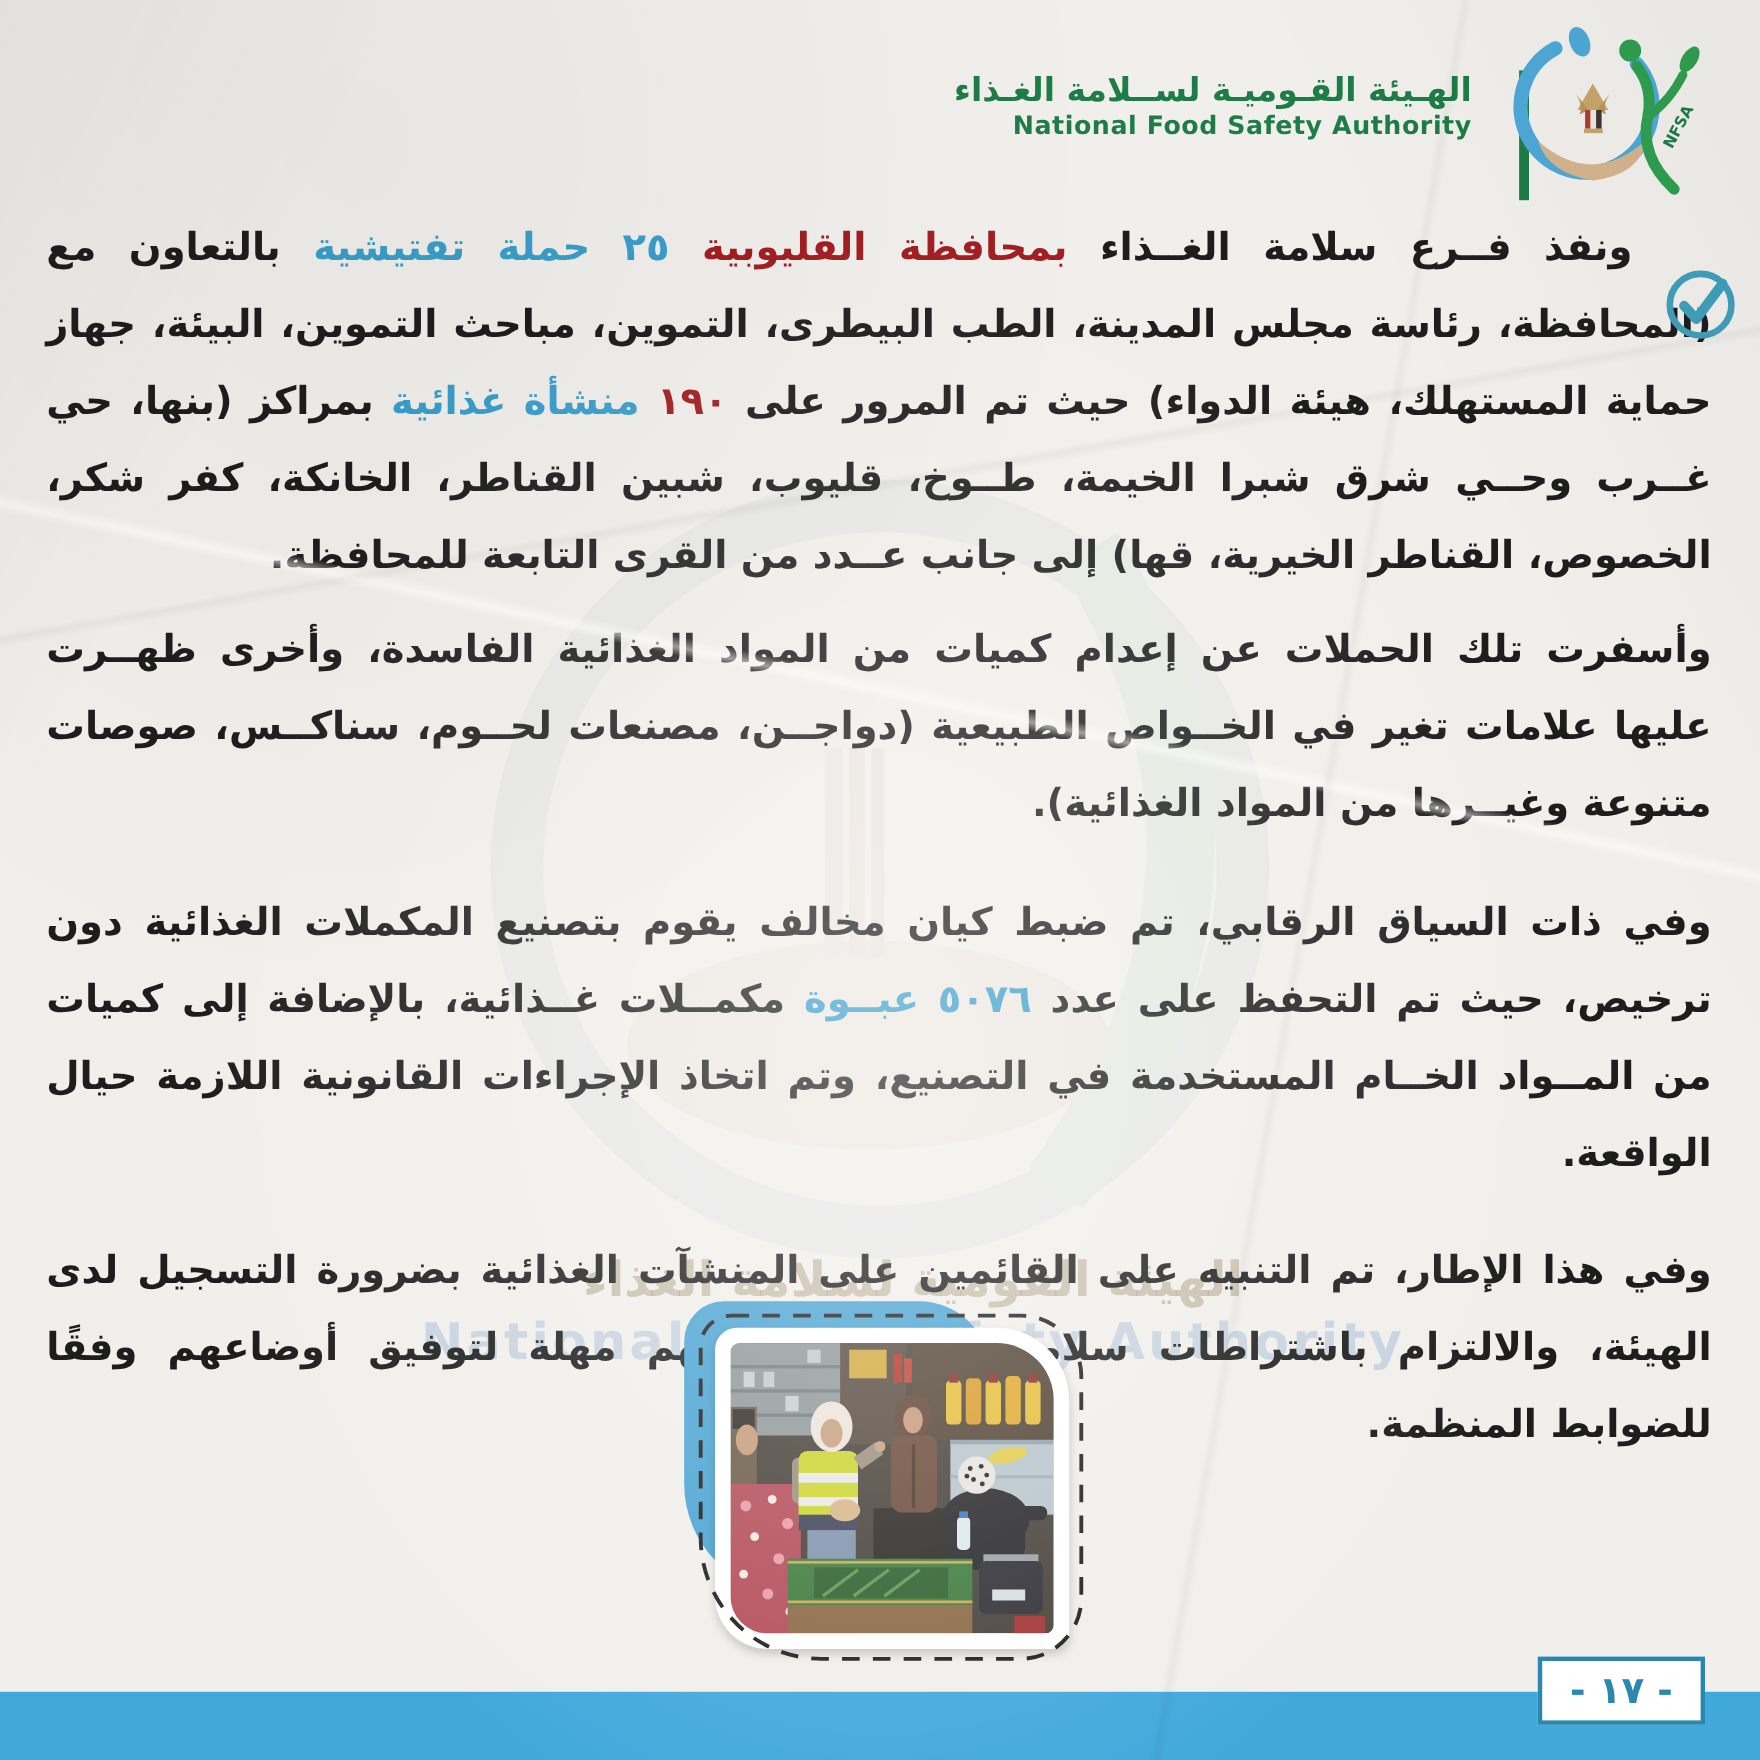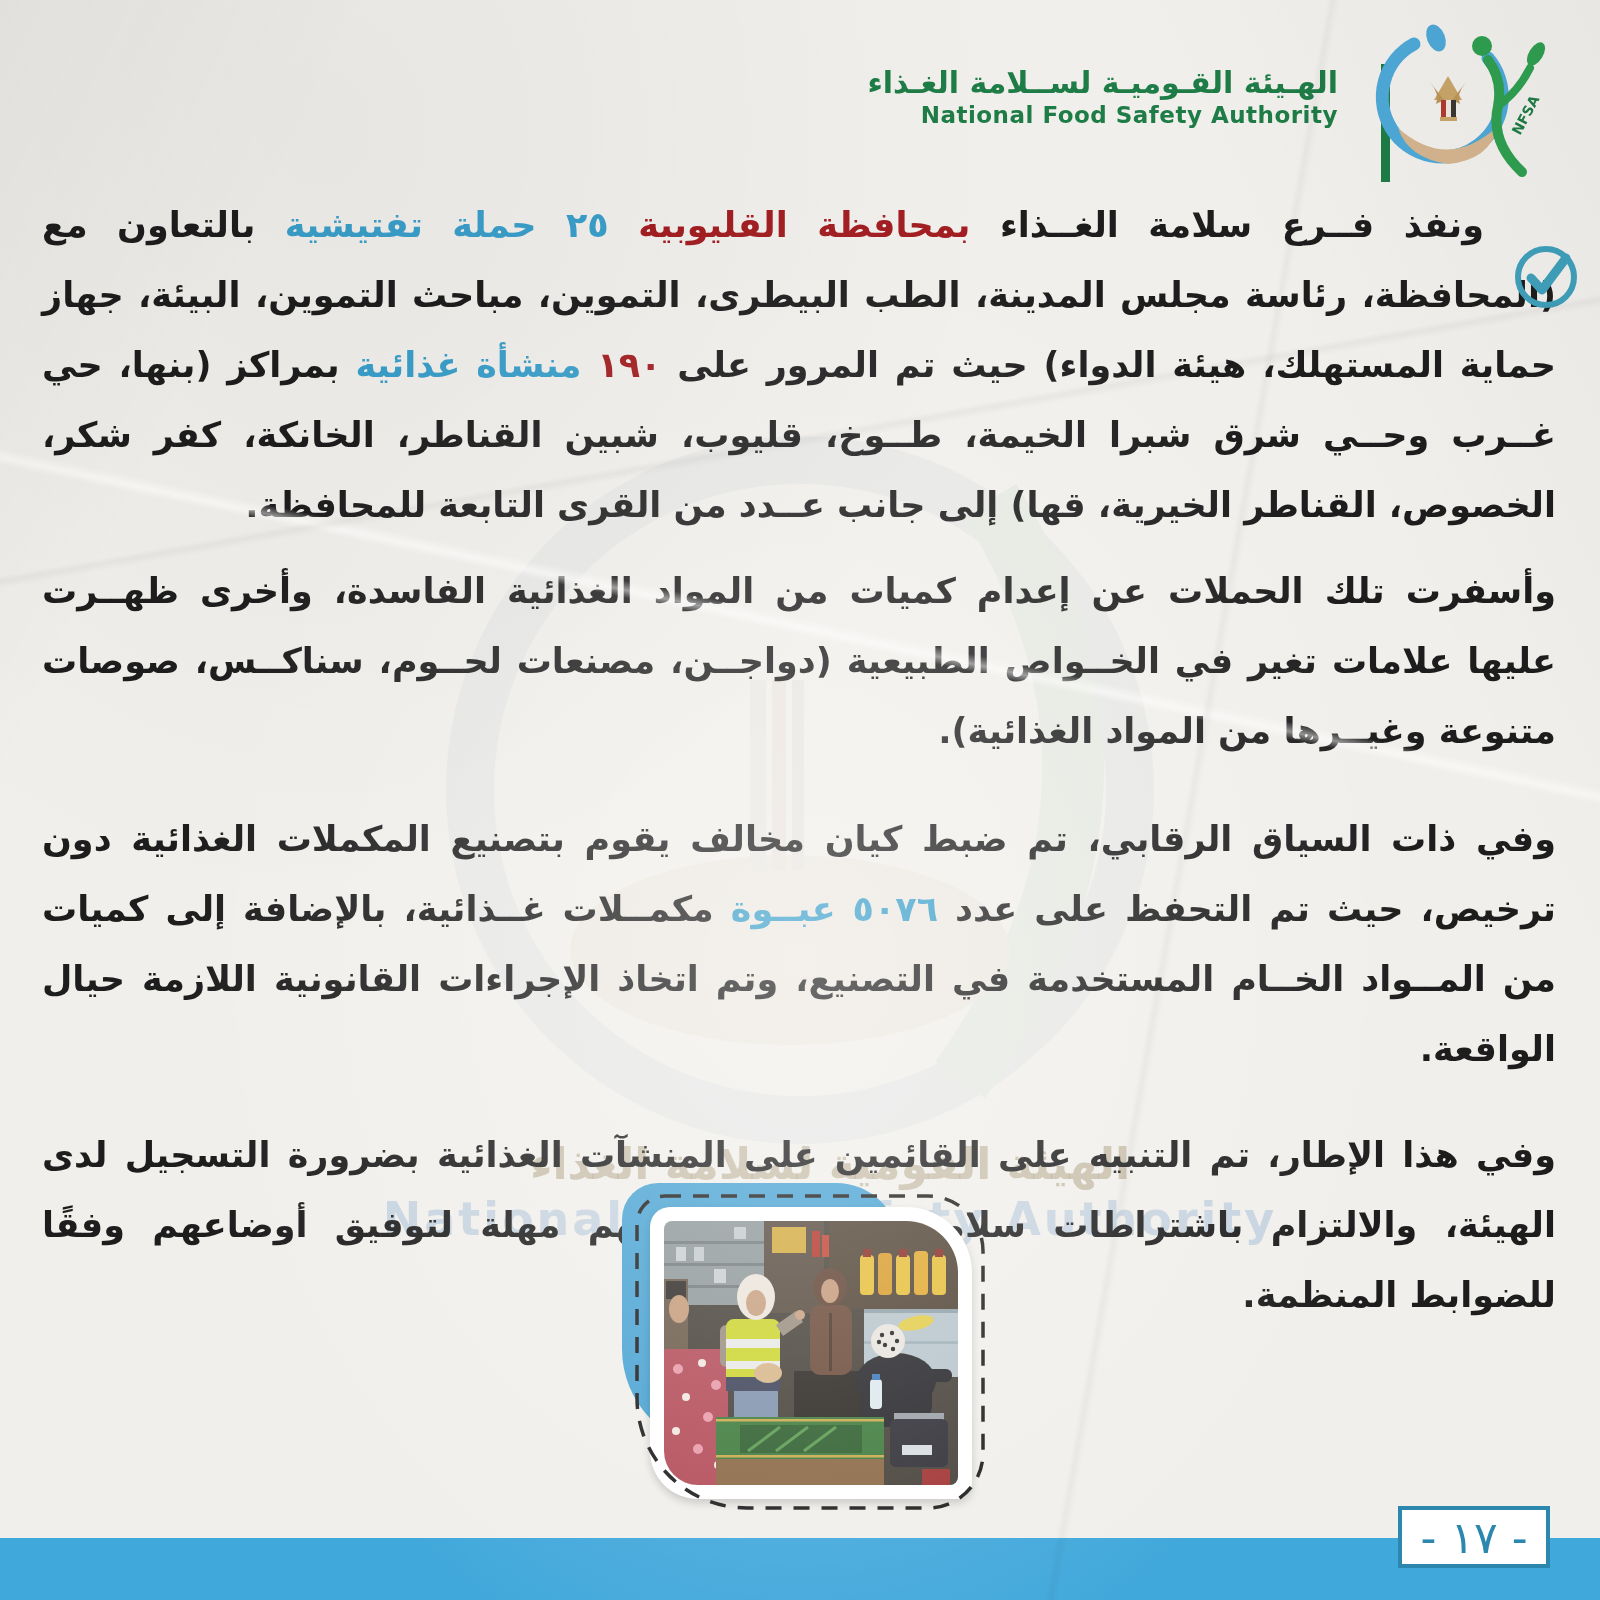--- a/index.html
+++ b/index.html
@@ -48,21 +48,21 @@
               background:#49a3d3;border-radius:36px 64px 22px 100px;z-index:2;}
   .photo-card{position:absolute;left:650px;top:1207px;width:322px;height:292px;background:#ffffff;
               border-radius:20px 66px 16px 48px;box-shadow:0 4px 9px rgba(0,0,0,.18);z-index:3;}
   .photo-img{position:absolute;left:14px;top:14px;}
   .photo-dash{position:absolute;left:628px;top:1188px;z-index:4;}
   
   .band{position:absolute;left:0;bottom:0;width:1600px;height:62px;background:#41a8db;z-index:4;}
   .pagebox{position:absolute;left:1398px;top:1506px;width:152px;height:62px;background:#ffffff;
            border:4px solid #2b87ad;box-sizing:border-box;z-index:6;
            display:flex;align-items:center;justify-content:center;
-           font-size:44px;font-weight:normal;color:#2b87ad;direction:rtl;}
+           font-size:34px;font-weight:bold;color:#2b87ad;direction:rtl;}
 </style>
 </head>
 <body>
 
 <div class="page">
 
   <div class="hdr-titles">
     <div class="hdr-ar">الهـيئة القـوميـة لســلامة الغـذاء</div>
     <div class="hdr-en">National Food Safety Authority</div>
   </div>

